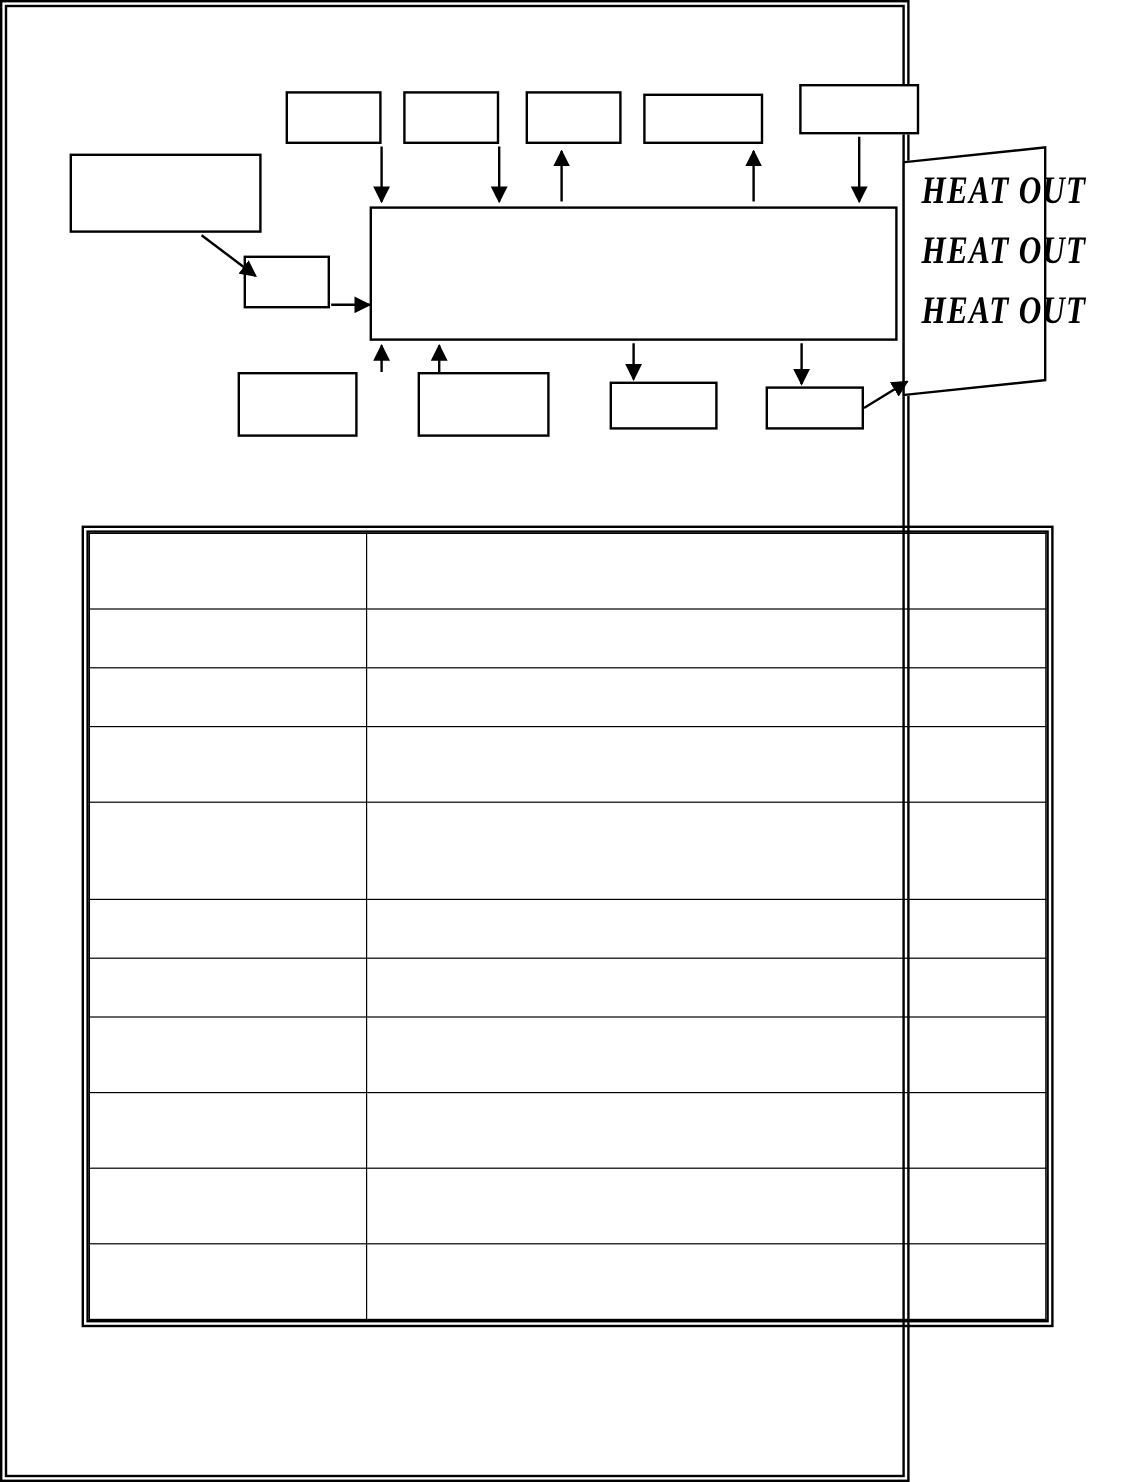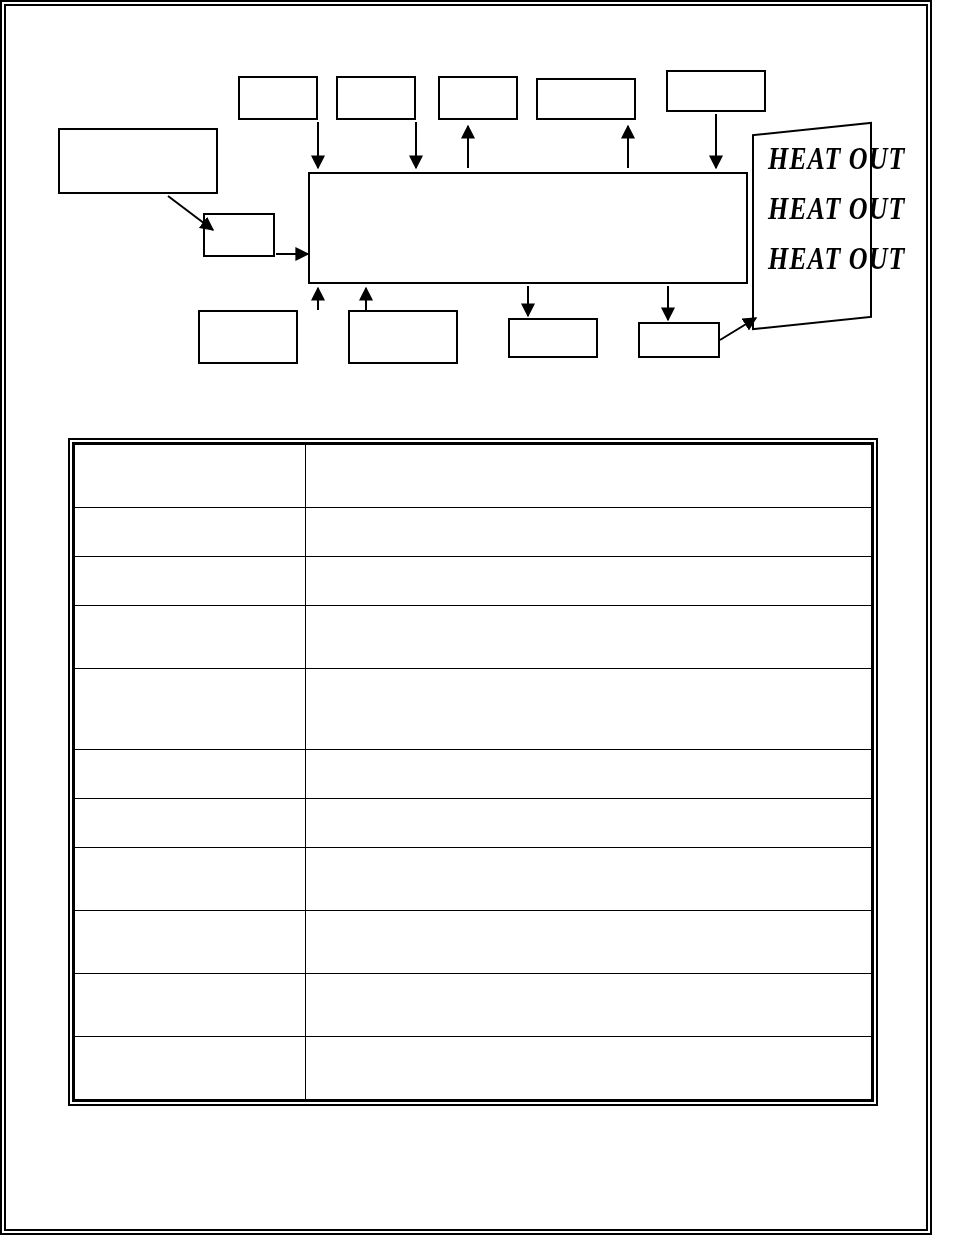--- a/index.html
+++ b/index.html
@@ -1,17 +1,17 @@
 <!DOCTYPE html>
 <html><head>
 <meta charset="utf-8">
 <style>
   html,body{margin:0;padding:0;background:#fff;}
   .page{
-    width:932px;height:1235px;position:relative;box-sizing:border-box;
+    width:758px;height:1235px;position:relative;box-sizing:border-box;
     border:6px double #000;margin:0;text-decoration:underline;
   }
   .inner{
     position:absolute;left:12px;right:12px;top:12px;bottom:12px;
   }
   .box{
     position:absolute;border:2px solid #000;background:#fff;box-sizing:border-box;
   }
   .heat-box{
     position:absolute;border:2px solid #000;background:#fff;box-sizing:border-box;

